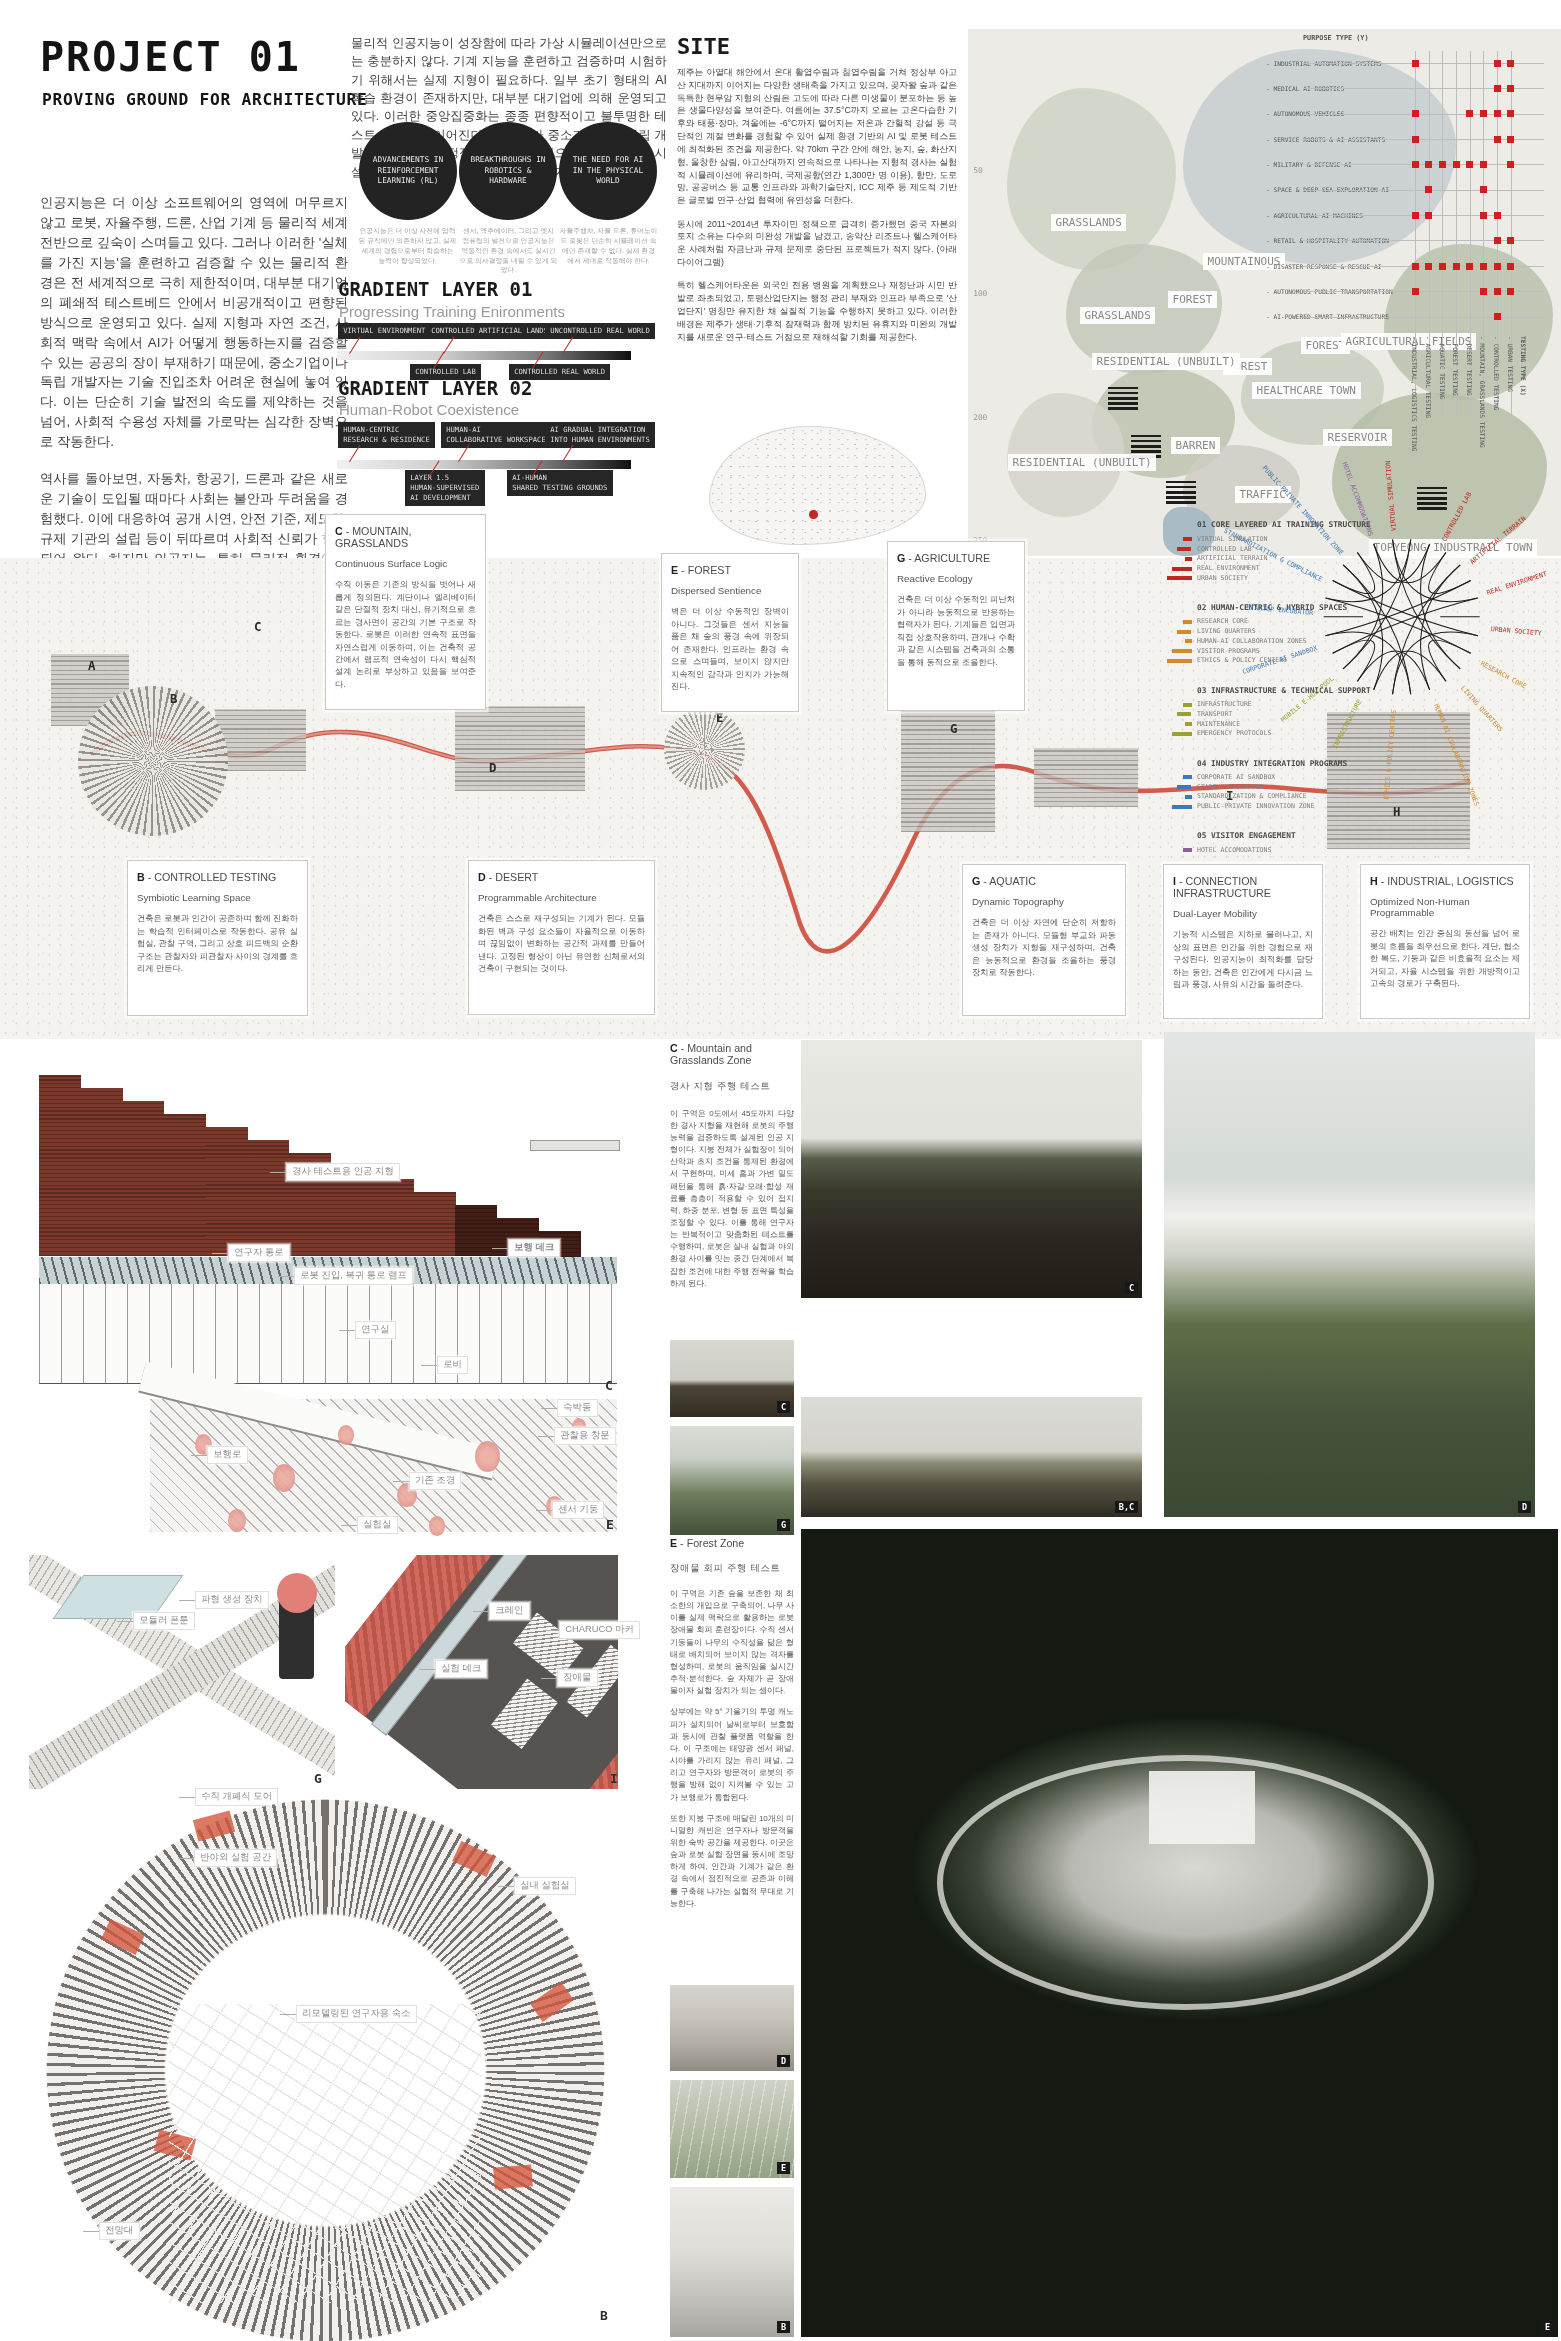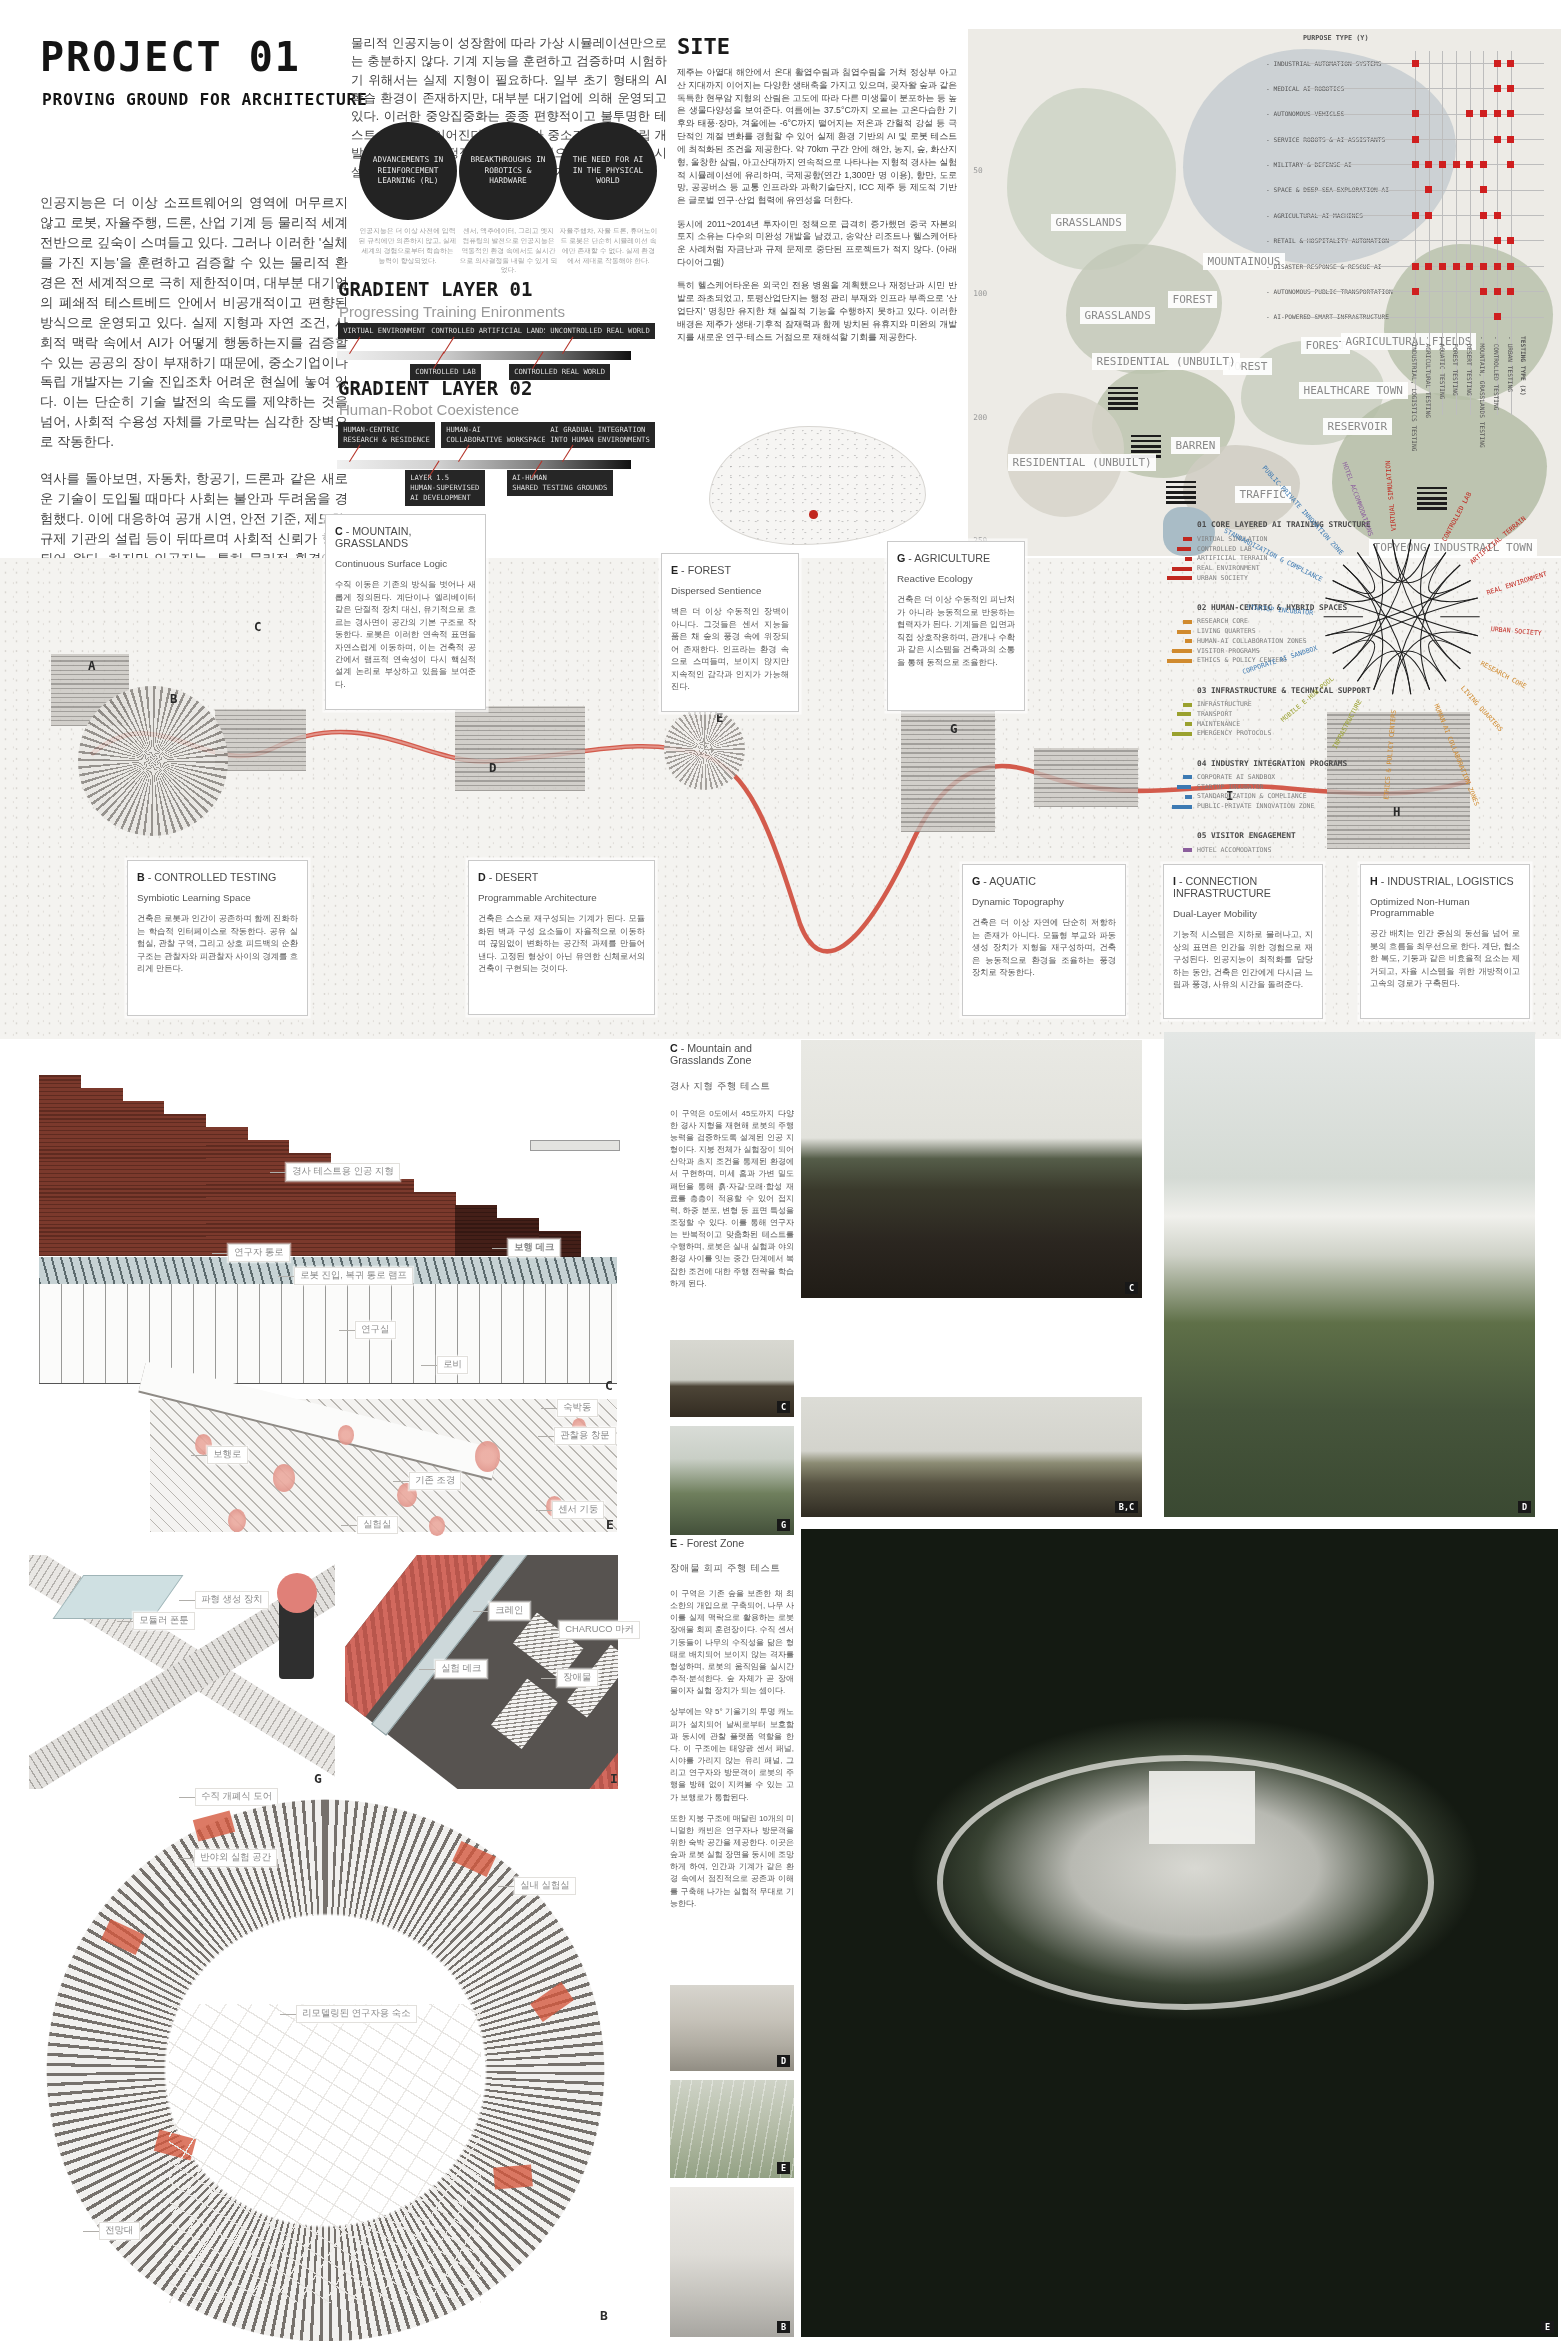--- a/index.html
+++ b/index.html
@@ -174,23 +174,23 @@
       <div class="abs" style="left: 449px; top: 455px; width: 30px; height: 26px; background: repeating-linear-gradient(0deg, rgb(28, 28, 28) 0px, rgb(28, 28, 28) 2.6px, transparent 2.6px, transparent 5.2px);"></div>
       <div class="maplabel" style="left: 83px; top: 185px;">GRASSLANDS</div>
       <div class="maplabel" style="left: 235px; top: 224px;">MOUNTAINOUS</div>
       <div class="maplabel" style="left: 200px; top: 262px;">FOREST</div>
       <div class="maplabel" style="left: 112px; top: 278px;">GRASSLANDS</div>
       <div class="maplabel" style="left: 255px; top: 329px;">FOREST</div>
       <div class="maplabel" style="left: 333px; top: 308px;">FOREST</div>
       <div class="maplabel" style="left: 203px; top: 408px;">BARREN</div>
       <div class="maplabel" style="left: 40px; top: 425px;">RESIDENTIAL (UNBUILT)</div>
       <div class="maplabel" style="left: 124px; top: 324px;">RESIDENTIAL (UNBUILT)</div>
-      <div class="maplabel" style="left: 284px; top: 353px; margin-left: 47px;">HEALTHCARE TOWN</div>
+      <div class="maplabel" style="left: 284px; top: 353px;">HEALTHCARE TOWN</div>
       <div class="maplabel" style="left: 373px; top: 304px;">AGRICULTURAL FIELDS</div>
-      <div class="maplabel" style="left: 355px; top: 389px;">RESERVOIR</div>
+      <div class="maplabel" style="left: 355px; top: 400px;">RESERVOIR</div>
       <div class="maplabel" style="left: 267px; top: 457px;">TRAFFIC</div>
       <div class="maplabel" style="left: 401px; top: 510px;">TOPYEONG INDUSTRAIL TOWN</div>
       <div class="contour" style="left: 5.2px; top: 137px;">50</div>
       <div class="contour" style="left: 5.2px; top: 260px;">100</div>
       <div class="contour" style="left: 5.2px; top: 384px;">200</div>
       <div class="contour" style="left: 5.2px; top: 507px;">250</div>
       <div class="mxrow" style="left: 335px; top: 5.2px; font-weight: bold;">PURPOSE TYPE (Y)</div>
       <div class="mxrow" style="left: 298px; top: 31px; width: 140px; text-align: left; font-size: 6.2px;">- INDUSTRIAL AUTOMATION SYSTEMS</div>
       <div class="mxline" style="left: 335px; top: 34px; width: 241px; height: 0.7px;"></div>
       <div class="mxrow" style="left: 298px; top: 56px; width: 140px; text-align: left; font-size: 6.2px;">- MEDICAL AI ROBOTICS</div>

